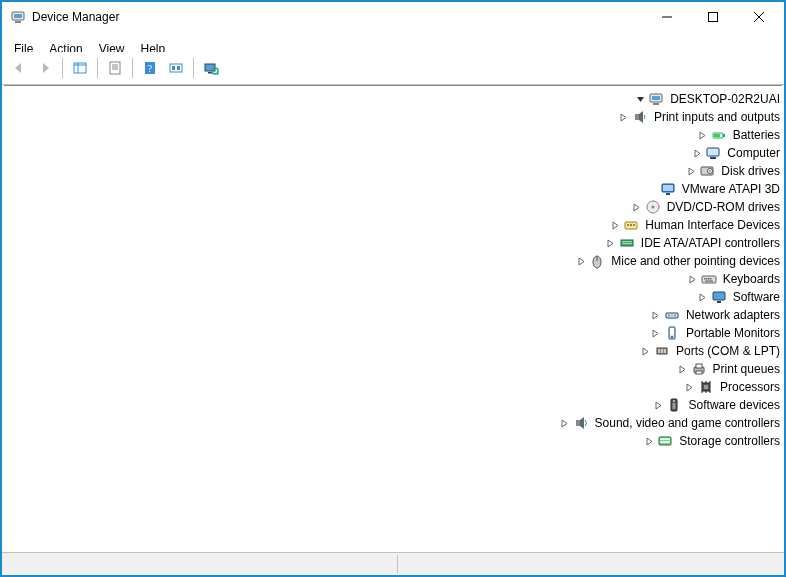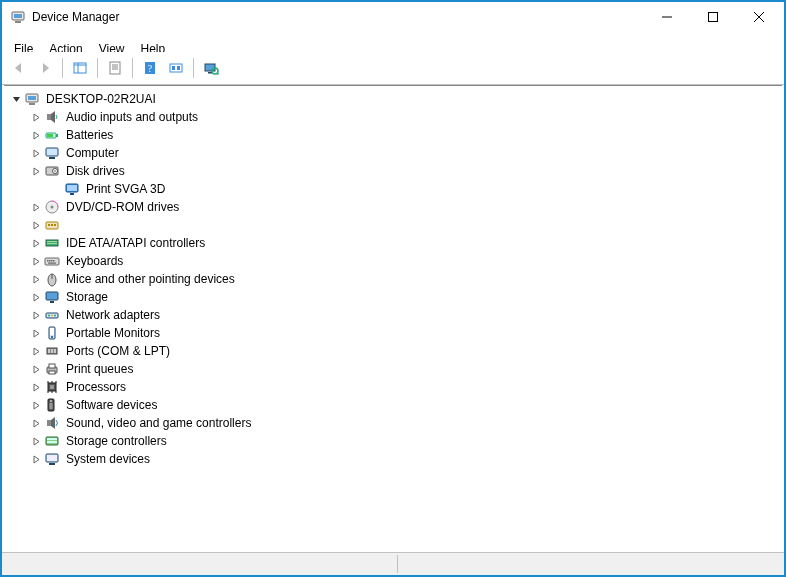--- a/index.html
+++ b/index.html
@@ -17,21 +17,21 @@
   
   .toolbar{height:28px;display:flex;align-items:center;padding:2px 4px;gap:0;background:#fff;border-bottom:1px solid #c0c0c0;}
   .tool-sep{width:1px;height:20px;background:#c0c0c0;margin:0 4px;}
   .tool-btn{width:24px;height:24px;display:flex;align-items:center;justify-content:center;border:1px solid transparent;border-radius:2px;}
   .tool-btn svg{width:16px;height:16px;}
   .tool-btn.disabled{opacity:.45;}
   
   .tree-wrap{flex:1;overflow:auto;border-top:1px solid #888;margin:0 2px;}
   .tree{padding:4px 0 4px 4px;user-select:none;}
   .node{}
-  .row{display:flex;align-items:center;height:18px;white-space:nowrap;}
+  .row{display:flex;align-items:center;height:18px;white-space:nowrap;justify-content:flex-end;}
   .expander{width:16px;height:16px;display:flex;align-items:center;justify-content:center;flex:0 0 16px;}
   .expander svg{width:9px;height:9px;}
   .node-icon{width:16px;height:16px;margin-right:4px;display:flex;align-items:center;justify-content:center;flex:0 0 16px;}
   .node-label{padding:1px 2px;font-size:12px;}
   .node.selected > .row .node-label{background:#cde8ff;border:1px dotted #3399ff;padding:0 1px;}
   .children{padding-left:20px;}
   
   .statusbar{height:22px;border-top:1px solid #c0c0c0;background:#f0f0f0;display:flex;}
   .status-left{flex:1;border-right:1px solid #c0c0c0;margin:2px;}
   .status-right{width:380px;margin:2px;}
@@ -284,21 +284,21 @@
                 <span class="expander">
                   <svg viewBox="0 0 9 9">
                     <use href="#arr-right"></use>
                   </svg>
                 </span>
                 <span class="node-icon">
                   <svg class="ico" viewBox="0 0 16 16">
                     <use href="#i-audio"></use>
                   </svg>
                 </span>
-                <span class="node-label">Audio inputs and outputs</span>
+                <span class="node-label">Print inputs and outputs</span>
               </div>
             </div>
             <div class="node">
               <div class="row">
                 <span class="expander">
                   <svg viewBox="0 0 9 9">
                     <use href="#arr-right"></use>
                   </svg>
                 </span>
                 <span class="node-icon">
@@ -342,21 +342,21 @@
             <div class="node selected">
               <div class="children">
                 <div class="node">
                   <div class="row">
                     <span class="expander"></span>
                     <span class="node-icon">
                       <svg class="ico" viewBox="0 0 16 16">
                         <use href="#i-display"></use>
                       </svg>
                     </span>
-                    <span class="node-label">Print SVGA 3D</span>
+                    <span class="node-label">VMware ATAPI 3D</span>
                   </div>
                 </div>
               </div>
             </div>
             <div class="node">
               <div class="row">
                 <span class="expander">
                   <svg viewBox="0 0 9 9">
                     <use href="#arr-right"></use>
                   </svg>
@@ -374,20 +374,21 @@
                 <span class="expander">
                   <svg viewBox="0 0 9 9">
                     <use href="#arr-right"></use>
                   </svg>
                 </span>
                 <span class="node-icon">
                   <svg class="ico" viewBox="0 0 16 16">
                     <use href="#i-hid"></use>
                   </svg>
                 </span>
+                <span class="node-label">Human Interface Devices</span>
               </div>
             </div>
             <div class="node">
               <div class="row">
                 <span class="expander">
                   <svg viewBox="0 0 9 9">
                     <use href="#arr-right"></use>
                   </svg>
                 </span>
                 <span class="node-icon">
@@ -400,54 +401,54 @@
             </div>
             <div class="node">
               <div class="row">
                 <span class="expander">
                   <svg viewBox="0 0 9 9">
                     <use href="#arr-right"></use>
                   </svg>
                 </span>
                 <span class="node-icon">
                   <svg class="ico" viewBox="0 0 16 16">
+                    <use href="#i-mouse"></use>
+                  </svg>
+                </span>
+                <span class="node-label">Mice and other pointing devices</span>
+              </div>
+            </div>
+            <div class="node">
+              <div class="row">
+                <span class="expander">
+                  <svg viewBox="0 0 9 9">
+                    <use href="#arr-right"></use>
+                  </svg>
+                </span>
+                <span class="node-icon">
+                  <svg class="ico" viewBox="0 0 16 16">
                     <use href="#i-keyboard"></use>
                   </svg>
                 </span>
                 <span class="node-label">Keyboards</span>
               </div>
             </div>
             <div class="node">
               <div class="row">
                 <span class="expander">
                   <svg viewBox="0 0 9 9">
                     <use href="#arr-right"></use>
                   </svg>
                 </span>
                 <span class="node-icon">
                   <svg class="ico" viewBox="0 0 16 16">
-                    <use href="#i-mouse"></use>
-                  </svg>
-                </span>
-                <span class="node-label">Mice and other pointing devices</span>
-              </div>
-            </div>
-            <div class="node">
-              <div class="row">
-                <span class="expander">
-                  <svg viewBox="0 0 9 9">
-                    <use href="#arr-right"></use>
-                  </svg>
-                </span>
-                <span class="node-icon">
-                  <svg class="ico" viewBox="0 0 16 16">
                     <use href="#i-monitor"></use>
                   </svg>
                 </span>
-                <span class="node-label">Storage</span>
+                <span class="node-label">Software</span>
               </div>
             </div>
             <div class="node">
               <div class="row">
                 <span class="expander">
                   <svg viewBox="0 0 9 9">
                     <use href="#arr-right"></use>
                   </svg>
                 </span>
                 <span class="node-icon">
@@ -554,35 +555,20 @@
                   <svg viewBox="0 0 9 9">
                     <use href="#arr-right"></use>
                   </svg>
                 </span>
                 <span class="node-icon">
                   <svg class="ico" viewBox="0 0 16 16">
                     <use href="#i-storage"></use>
                   </svg>
                 </span>
                 <span class="node-label">Storage controllers</span>
-              </div>
-            </div>
-            <div class="node">
-              <div class="row">
-                <span class="expander">
-                  <svg viewBox="0 0 9 9">
-                    <use href="#arr-right"></use>
-                  </svg>
-                </span>
-                <span class="node-icon">
-                  <svg class="ico" viewBox="0 0 16 16">
-                    <use href="#i-system"></use>
-                  </svg>
-                </span>
-                <span class="node-label">System devices</span>
               </div>
             </div>
           </div>
         </div>
       </div>
   </div>
 
   <div class="statusbar">
     <div class="status-left"></div>
     <div class="status-right"></div>

